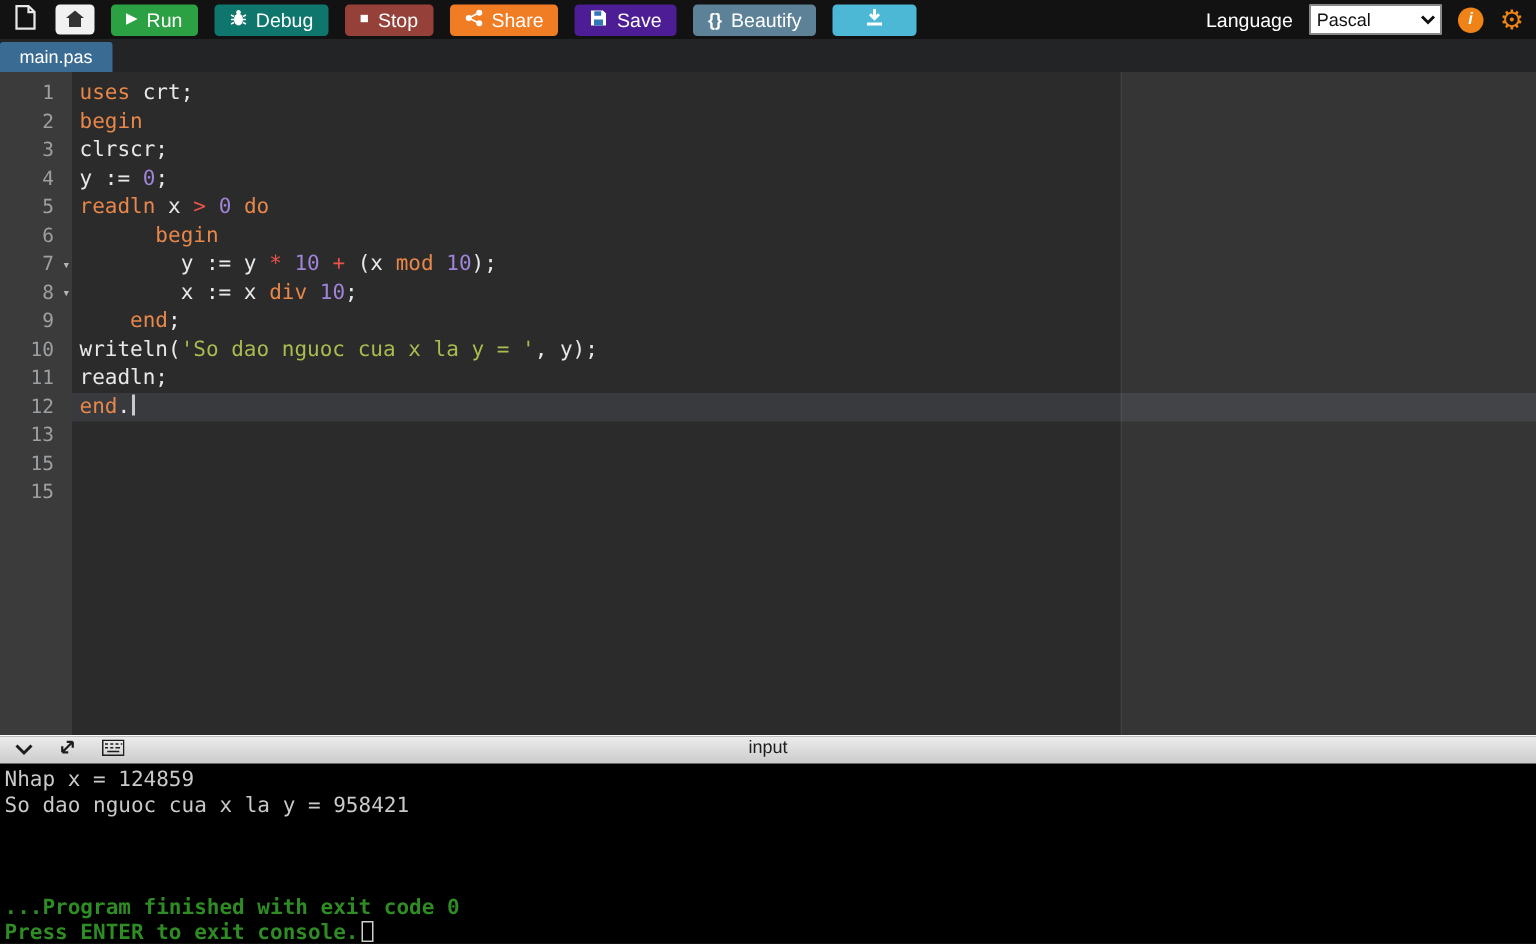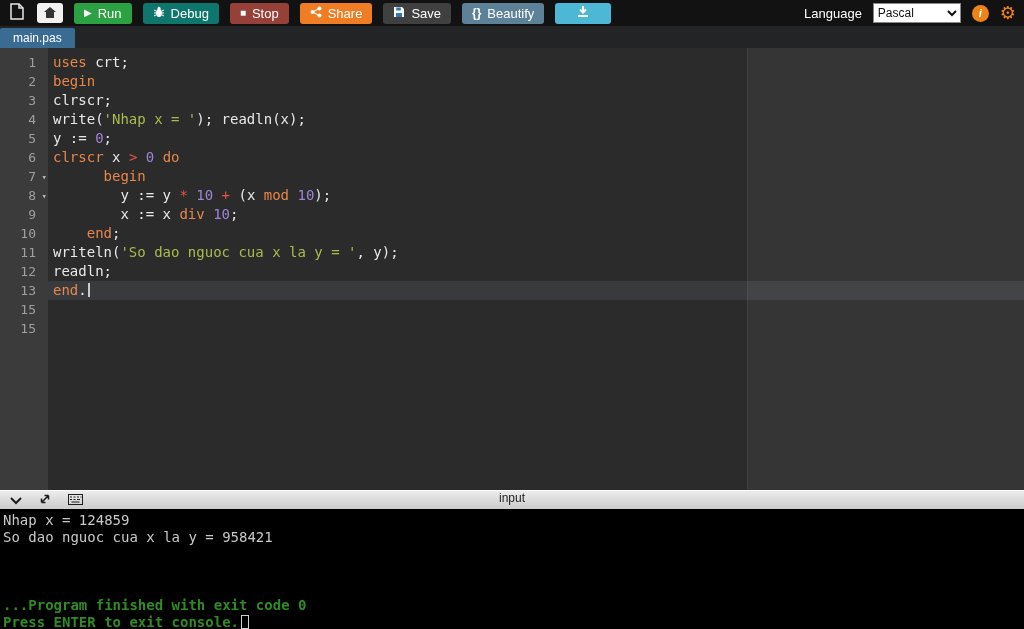--- a/index.html
+++ b/index.html
@@ -97,21 +97,21 @@
         <svg width="12" height="12" viewBox="0 0 12 12">
             <circle cx="2.5" cy="6" r="2" fill="#fff"></circle>
             <circle cx="9.5" cy="2.5" r="2" fill="#fff"></circle>
             <circle cx="9.5" cy="9.5" r="2" fill="#fff"></circle>
             <path d="M2.5 6 L9.5 2.5 M2.5 6 L9.5 9.5" stroke="#fff" stroke-width="1.2"></path>
           </svg>
       </span>
       <span>Share</span>
     </button>
 
-    <button class="btn" style="background-color: #404040;">
+    <button class="btn" style="background-color: #4c1d95;">
       <span>
         <svg width="12" height="12" viewBox="0 0 12 12">
             <path d="M1 1 h8 l2 2 v8 h-10 z" fill="#fff"></path>
             <rect x="3.2" y="1.5" width="4.6" height="3" fill="#3377b6"></rect>
             <rect x="3" y="7" width="6" height="4" fill="#3377b6"></rect>
           </svg>
       </span>
       <span>Save</span>
     </button>
 
@@ -159,23 +159,22 @@
         <div class="gutter-line">11</div>
         <div class="gutter-line">12</div>
         <div class="gutter-line">13</div>
         <div class="gutter-line">15</div>
         <div class="gutter-line">15</div>
       </div>
     <div class="code">
         <div class="code-line"><span style="color: rgb(232, 135, 74);">uses</span><span style="color: rgb(232, 232, 234);"> crt;</span></div>
         <div class="code-line"><span style="color: rgb(232, 135, 74);">begin</span></div>
         <div class="code-line"><span style="color: rgb(232, 232, 234);">clrscr;</span></div>
-        <div class="code-line"><span style="color: rgb(232, 232, 234);">write(</span><span style="color: rgb(168, 188, 79);">'Nhap x = '</span><span style="color: rgb(232, 232, 234);">); readln(x);</span></div>
         <div class="code-line"><span style="color: rgb(232, 232, 234);">y := </span><span style="color: rgb(161, 132, 217);">0</span><span style="color: rgb(232, 232, 234);">;</span></div>
-        <div class="code-line"><span style="color: rgb(232, 135, 74);">clrscr</span><span style="color: rgb(232, 232, 234);"> x </span><span style="color: rgb(232, 83, 74);">&gt;</span><span style="color: rgb(232, 232, 234);"> </span><span style="color: rgb(161, 132, 217);">0</span><span style="color: rgb(232, 232, 234);"> </span><span style="color: rgb(232, 135, 74);">do</span></div>
+        <div class="code-line"><span style="color: rgb(232, 135, 74);">readln</span><span style="color: rgb(232, 232, 234);"> x </span><span style="color: rgb(232, 83, 74);">&gt;</span><span style="color: rgb(232, 232, 234);"> </span><span style="color: rgb(161, 132, 217);">0</span><span style="color: rgb(232, 232, 234);"> </span><span style="color: rgb(232, 135, 74);">do</span></div>
         <div class="code-line"><span style="color: rgb(232, 232, 234);">      </span><span style="color: rgb(232, 135, 74);">begin</span></div>
         <div class="code-line"><span style="color: rgb(232, 232, 234);">        y := y </span><span style="color: rgb(232, 83, 74);">*</span><span style="color: rgb(232, 232, 234);"> </span><span style="color: rgb(161, 132, 217);">10</span><span style="color: rgb(232, 232, 234);"> </span><span style="color: rgb(232, 83, 74);">+</span><span style="color: rgb(232, 232, 234);"> (x </span><span style="color: rgb(232, 135, 74);">mod</span><span style="color: rgb(232, 232, 234);"> </span><span style="color: rgb(161, 132, 217);">10</span><span style="color: rgb(232, 232, 234);">);</span></div>
         <div class="code-line"><span style="color: rgb(232, 232, 234);">        x := x </span><span style="color: rgb(232, 135, 74);">div</span><span style="color: rgb(232, 232, 234);"> </span><span style="color: rgb(161, 132, 217);">10</span><span style="color: rgb(232, 232, 234);">;</span></div>
         <div class="code-line"><span style="color: rgb(232, 232, 234);">    </span><span style="color: rgb(232, 135, 74);">end</span><span style="color: rgb(232, 232, 234);">;</span></div>
         <div class="code-line"><span style="color: rgb(232, 232, 234);">writeln(</span><span style="color: rgb(168, 188, 79);">'So dao nguoc cua x la y = '</span><span style="color: rgb(232, 232, 234);">, y);</span></div>
         <div class="code-line"><span style="color: rgb(232, 232, 234);">readln;</span></div>
         <div class="code-line active"><span style="color: rgb(232, 135, 74);">end</span><span style="color: rgb(232, 232, 234);">.</span><span class="ed-cursor"></span></div>
         <div class="code-line"></div>
       </div>
     <div class="print-margin"></div>

